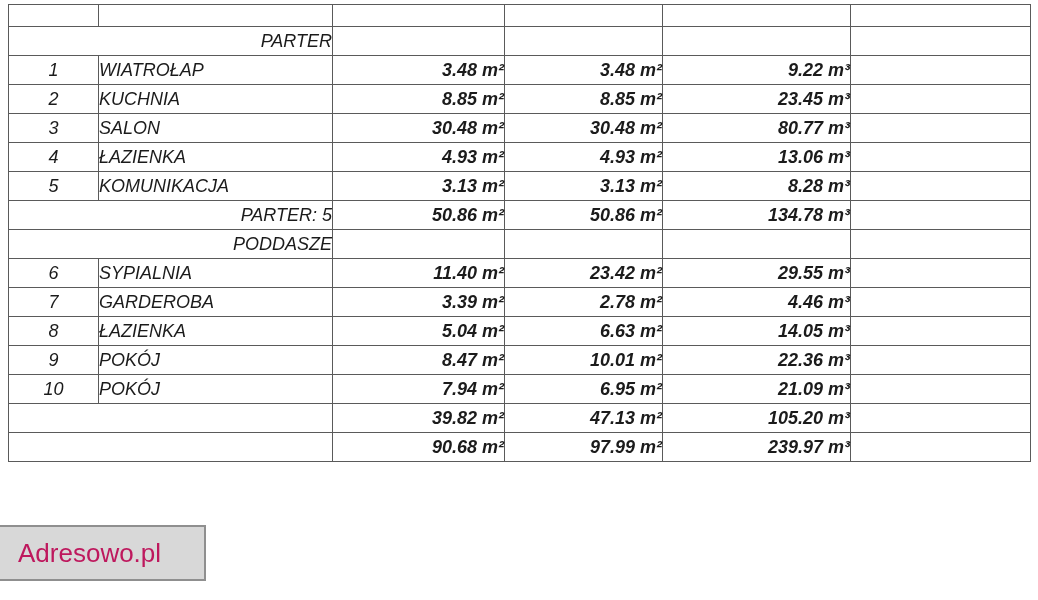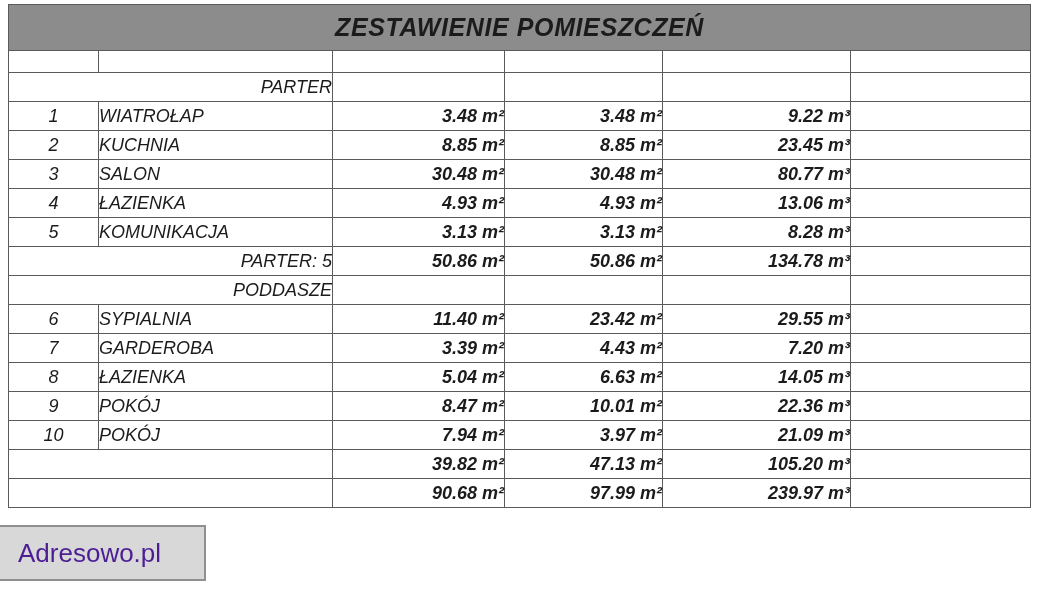--- a/index.html
+++ b/index.html
@@ -86,41 +86,38 @@
     height: 56px;
     background: #d8d8d8;
     border: 2px solid #8f8f8f;
     border-left: none;
     display: flex;
     align-items: center;
     justify-content: flex-start;
     padding-left: 18px;
     box-sizing: border-box;
     font-size: 26px;
-    color: #4c1d95;
+    color: #be185d;
     font-family: "Liberation Sans", sans-serif;
   }
 </style>
 </head>
 <body>
 
 <div class="sheet">
   <table class="rooms">
     <colgroup>
       <col class="col-lp">
       <col class="col-name">
       <col class="col-use">
       <col class="col-floor">
       <col class="col-vol">
       <col class="col-fin">
     </colgroup>
     <tbody>
-      <tr>
-        <td class="title-cell" colspan="6">ZESTAWIENIE POMIESZCZEŃ</td>
-      </tr>
 
       <tr class="r spacer">
         <td></td>
         <td></td>
         <td></td>
         <td></td>
         <td></td>
         <td></td>
       </tr>
 
@@ -194,22 +191,22 @@
         <td class="c-name">SYPIALNIA</td>
         <td class="c-num">11.40 m²</td>
         <td class="c-num">23.42 m²</td>
         <td class="c-num">29.55 m³</td>
         <td class="c-fin"></td>
       </tr>
       <tr class="r">
         <td class="c-lp">7</td>
         <td class="c-name">GARDEROBA</td>
         <td class="c-num">3.39 m²</td>
-        <td class="c-num">4.43 m²</td>
-        <td class="c-num">7.20 m³</td>
+        <td class="c-num">2.78 m²</td>
+        <td class="c-num">4.46 m³</td>
         <td class="c-fin"></td>
       </tr>
       <tr class="r">
         <td class="c-lp">8</td>
         <td class="c-name">ŁAZIENKA</td>
         <td class="c-num">5.04 m²</td>
         <td class="c-num">6.63 m²</td>
         <td class="c-num">14.05 m³</td>
         <td class="c-fin"></td>
       </tr>
@@ -218,21 +215,21 @@
         <td class="c-name">POKÓJ</td>
         <td class="c-num">8.47 m²</td>
         <td class="c-num">10.01 m²</td>
         <td class="c-num">22.36 m³</td>
         <td class="c-fin"></td>
       </tr>
       <tr class="r">
         <td class="c-lp">10</td>
         <td class="c-name">POKÓJ</td>
         <td class="c-num">7.94 m²</td>
-        <td class="c-num">3.97 m²</td>
+        <td class="c-num">6.95 m²</td>
         <td class="c-num">21.09 m³</td>
         <td class="c-fin"></td>
       </tr>
 
       <tr class="r">
         <td class="group group-span" colspan="2"></td>
         <td class="c-num">39.82 m²</td>
         <td class="c-num">47.13 m²</td>
         <td class="c-num">105.20 m³</td>
         <td class="c-fin"></td>

